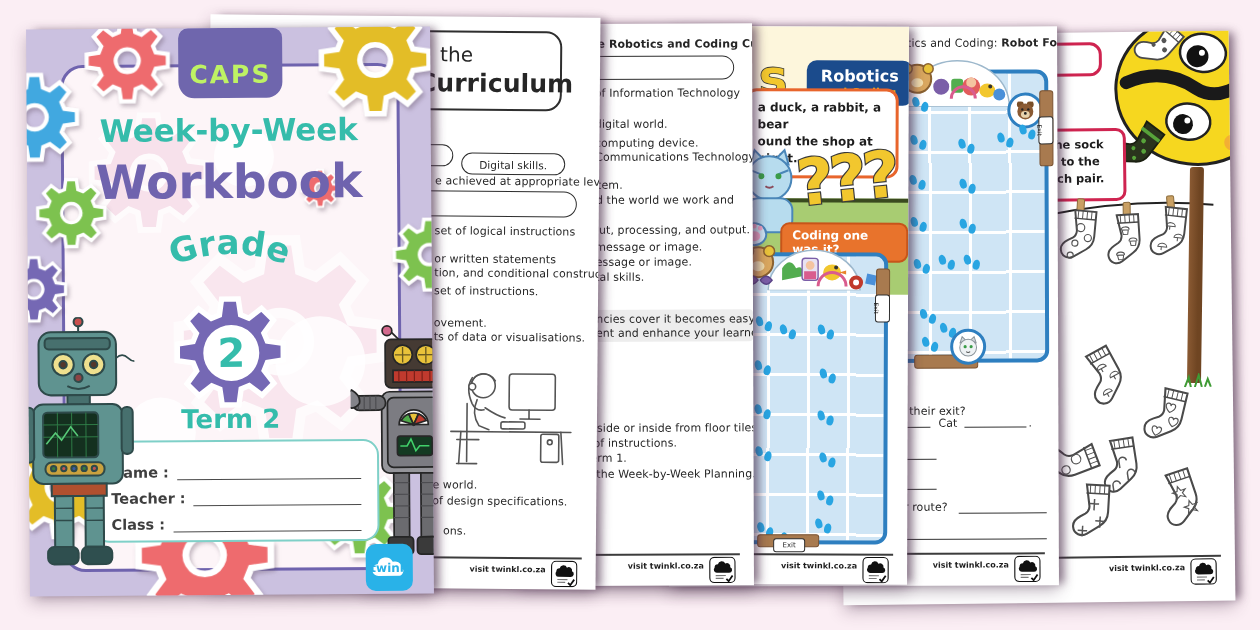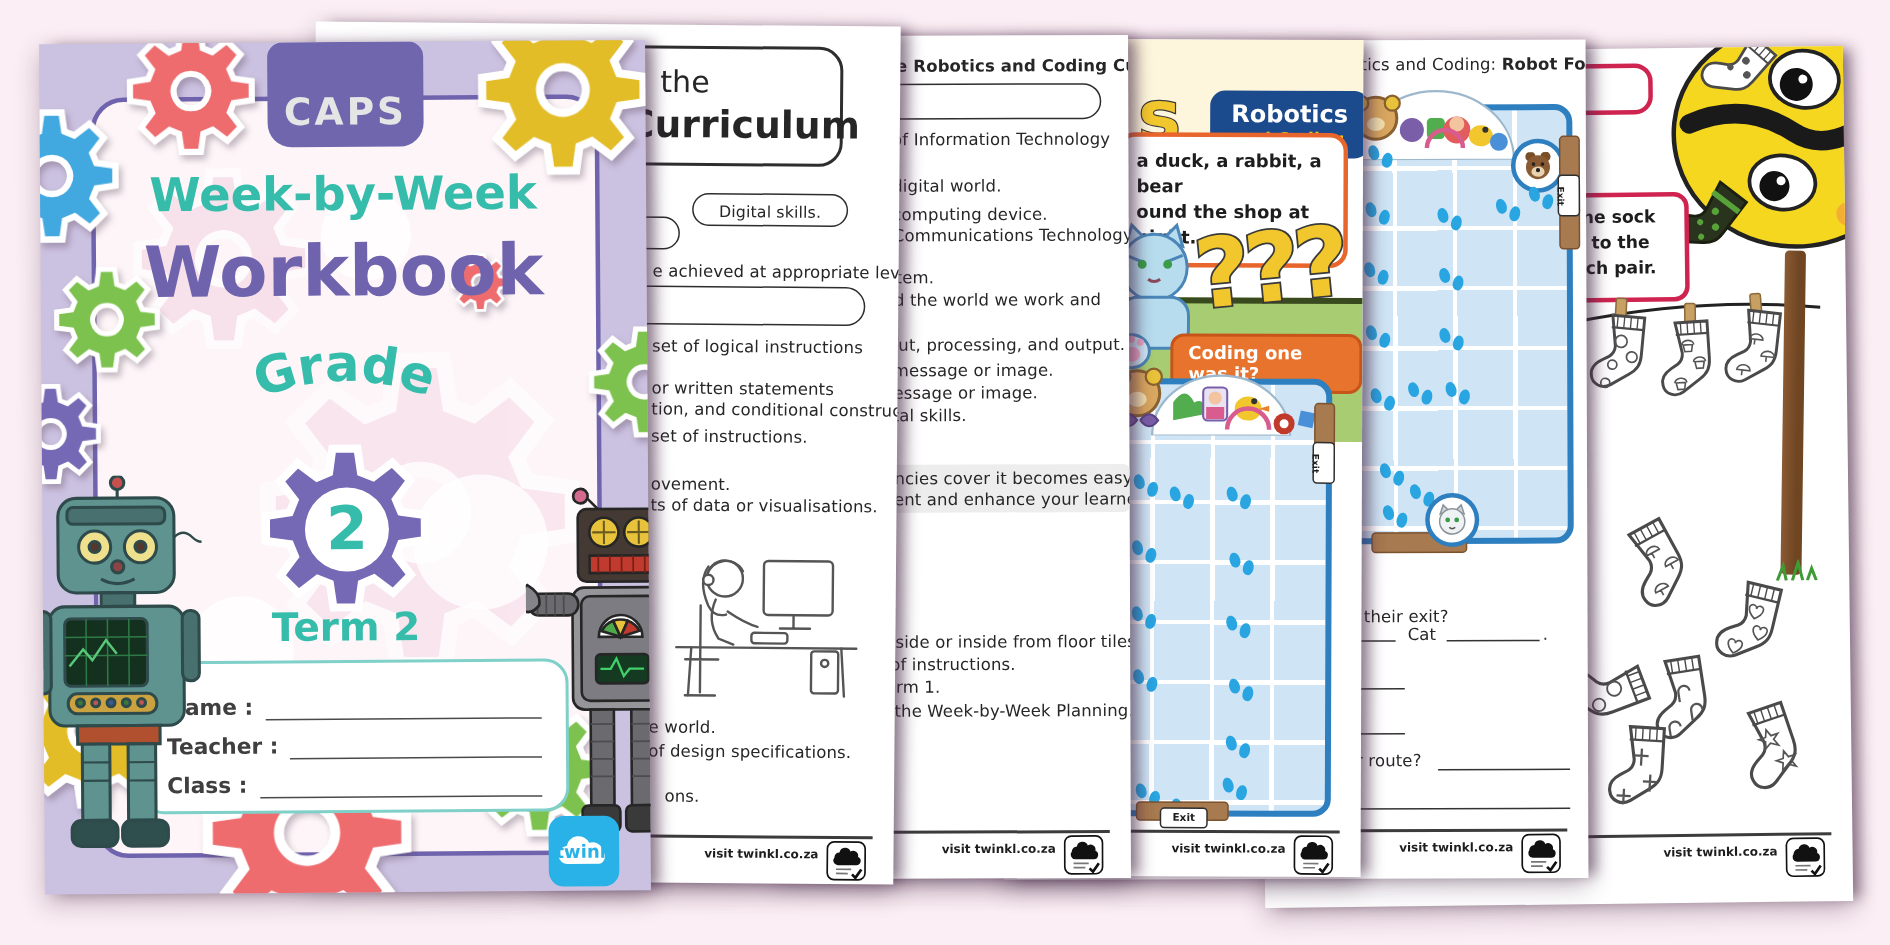--- a/index.html
+++ b/index.html
@@ -17,21 +17,21 @@
   .fbadge{position:absolute;right:4px;top:3px;width:27px;height:27px;}
   
   #cover{left:28px;top:28px;width:404px;height:567px;background:#cbc1e0;transform:rotate(-.4deg);z-index:60;}
   #cover .panel{position:absolute;left:34px;top:36px;width:333px;height:501px;border:3px solid #6f63ae;
                 border-radius:22px;background:#fdf5f8;overflow:hidden;}
   .wmgear{position:absolute;opacity:.55;}
   .wmc{position:absolute;border-radius:50%;background:#fff;opacity:.8;}
   .gear{position:absolute;filter:drop-shadow(2px 3px 2px rgba(90,70,90,.35));}
   #caps{position:absolute;left:152px;top:0px;width:104px;height:70px;background:#6f66ad;
         border-radius:10px 10px 16px 16px;z-index:7;display:flex;align-items:flex-end;justify-content:center;}
-  #caps span{color:#e5e5e5;font-weight:bold;font-size:25px;letter-spacing:2px;margin-bottom:9px;}
+  #caps span{color:#bef264;font-weight:bold;font-size:25px;letter-spacing:2px;margin-bottom:9px;}
   .ctitle{position:absolute;width:100%;text-align:center;z-index:6;}
   #series{top:84px;font-size:31px;font-weight:800;color:#35bcab;}
   #booktitle{top:126px;font-size:47px;font-weight:800;color:#6f63ae;}
   #gradearc{left:92px;top:190px;width:220px;height:70px;z-index:6;position:absolute;}
   #gear2wrap{position:absolute;left:142px;top:264px;width:120px;height:120px;z-index:5;}
   #grade2circle{position:absolute;left:175px;top:297px;width:56px;height:56px;border-radius:50%;background:#fff;
                 z-index:6;display:flex;align-items:center;justify-content:center;font-size:40px;font-weight:800;color:#35bcab;}
   #term{top:376px;font-size:26px;font-weight:800;color:#35bcab;z-index:6;}
   #infobox{position:absolute;left:64px;top:412px;width:286px;height:102px;background:#fff;border:2.5px solid #7fd0c8;
            border-radius:16px;z-index:8;padding:12px 16px;box-sizing:border-box;}
@@ -54,21 +54,21 @@
   .graybox{position:absolute;background:#ededed;border-radius:4px;}
   
   .grid{position:absolute;border:4px solid #2e7fc0;border-radius:12px;background:#cfe5f5;
         background-image:repeating-linear-gradient(to right,transparent 0 37px,#fff 37px 40px),
                          repeating-linear-gradient(to bottom,transparent 0 37px,#fff 37px 40px);}
   .fpp{position:absolute;width:18px;height:17px;}
   .fpp::before,.fpp::after{content:"";position:absolute;width:7px;height:10px;border-radius:50% 50% 45% 45%;background:#29a5e2;}
   .fpp::before{left:0;top:0;transform:rotate(-16deg);}
   .fpp::after{left:9px;top:5px;transform:rotate(14deg);}
   .exit{position:absolute;background:#fff;border:1.6px solid #2e2e2e;border-radius:3px;color:#1d1d1d;
-        font-weight:bold;text-align:center;}
+        font-weight:normal;text-align:center;}
   .ramp{position:absolute;background:#a87a4f;border:1.5px solid #7a5230;border-radius:3px;}
   .marker{position:absolute;border:3px solid #2e7fc0;border-radius:50%;background:#fff;display:flex;align-items:center;justify-content:center;}
   .badge-blue{position:absolute;background:#1b4b8c;border-radius:10px;text-align:center;padding:6px 10px;margin-top:20px;}
   .badge-blue .b1{display:block;color:#fff;font-weight:800;font-size:16px;}
   .badge-blue .b2{display:block;color:#f5c51e;font-weight:800;font-size:11.5px;}
   .obox{position:absolute;background:#fff;border:3px solid #e8652c;border-radius:12px;padding:8px 10px;}
   .obox span{display:block;font-size:12px;font-weight:bold;color:#1d1d1d;line-height:17px;}
   .qbadge{position:absolute;background:#e8732c;border:2px solid #c7551a;border-radius:9px;color:#fff;
           font-weight:800;font-size:12px;padding:4px 10px;}
   .rbox{position:absolute;background:#fff;border:3px solid #cf2450;border-radius:10px;}
@@ -440,21 +440,21 @@
     </span>
   </div>
 </div>
 
 <div class="page" id="p2">
   <div class="titlebox" style="left:120px;top:14px;width:228px;height:76px;">
     <div class="frag" style="left:108px;top:10px;font-size:20px;">the</div>
     <div class="frag bold" style="left:86px;top:36px;font-size:25px;">Curriculum</div>
   </div>
   <div class="pill" style="left:150px;top:128px;width:92px;height:20px;"></div>
-  <div class="pill" style="left:252px;top:112px;width:102px;height:20px;text-align:center;">
+  <div class="pill" style="left:252px;top:136px;width:102px;height:20px;text-align:center;">
     <span class="frag" style="position:static;font-size:10.5px;line-height:20px;">Digital skills.</span>
   </div>
   <div class="frag" style="left:226px;top:158px;">e achieved at appropriate levels.</div>
   <div class="pill" style="left:140px;top:174px;width:226px;height:24px;"></div>
   <div class="frag" style="left:226px;top:208px;">set of logical instructions</div>
   <div class="frag" style="left:226px;top:236px;">or written statements</div>
   <div class="frag" style="left:226px;top:250px;">tion, and conditional constructs.</div>
   <div class="frag" style="left:226px;top:268px;">set of instructions.</div>
   <div class="frag" style="left:226px;top:300px;">ovement.</div>
   <div class="frag" style="left:226px;top:314px;">ts of data or visualisations.</div>

